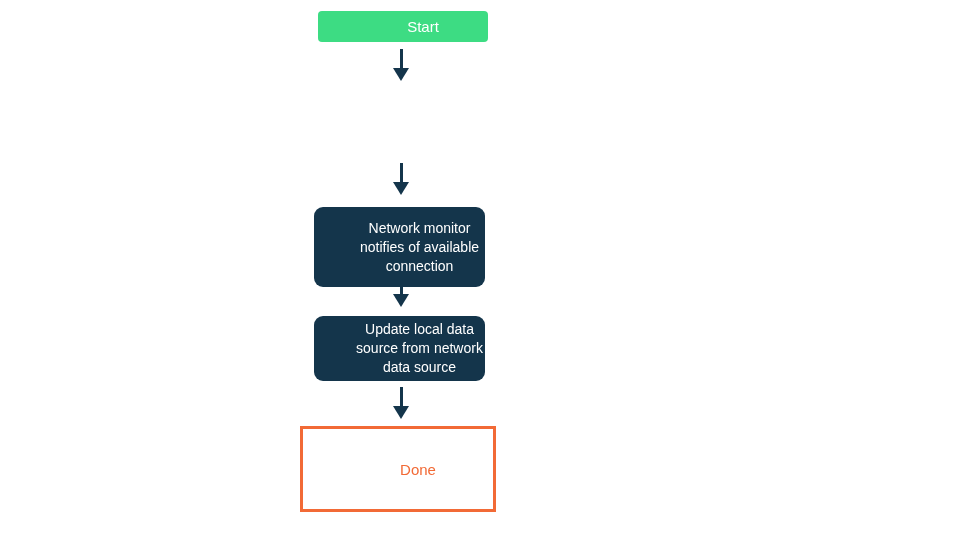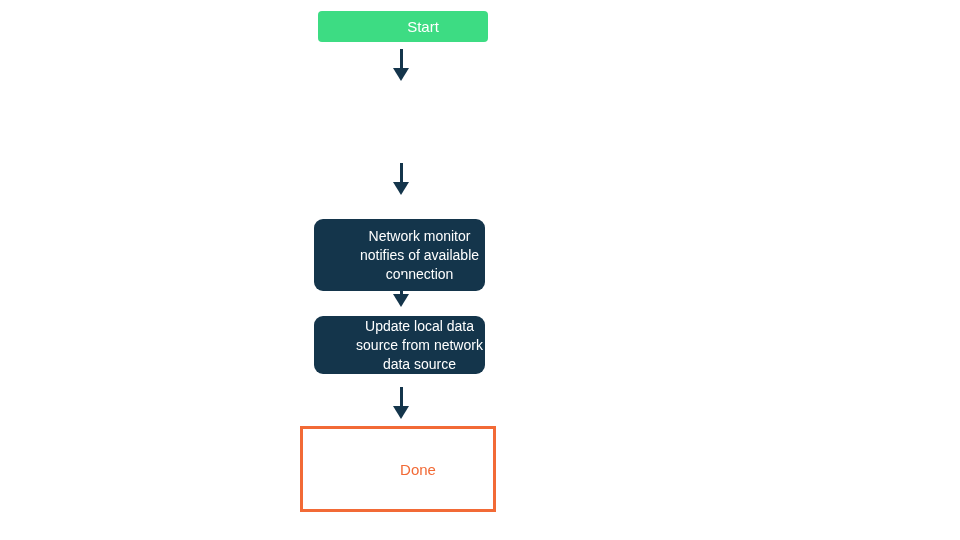--- a/index.html
+++ b/index.html
@@ -44,22 +44,22 @@
     left: 314px;
     width: 171px;
     background: var(--process-fill, #14354b);
     color: var(--node-text, #ffffff);
     border-radius: 9px;
     font-size: 14px;
     font-weight: 500;
     line-height: 19px;
   }
   .process-queue   { top: 91px;  height: 65px; }
-  .process-monitor { top: 219px; height: 72px; }
-  .process-update  { top: 316px; height: 58px; }
+  .process-monitor { top: 207px; height: 80px; }
+  .process-update  { top: 316px; height: 65px; }
   .end-node {
     left: 300px;
     top: 426px;
     width: 196px;
     height: 86px;
     background: #ffffff;
     border: 3px solid var(--done-border, #f26a36);
     color: var(--done-text, #f26a36);
     font-size: 15px;
     font-weight: 500;

